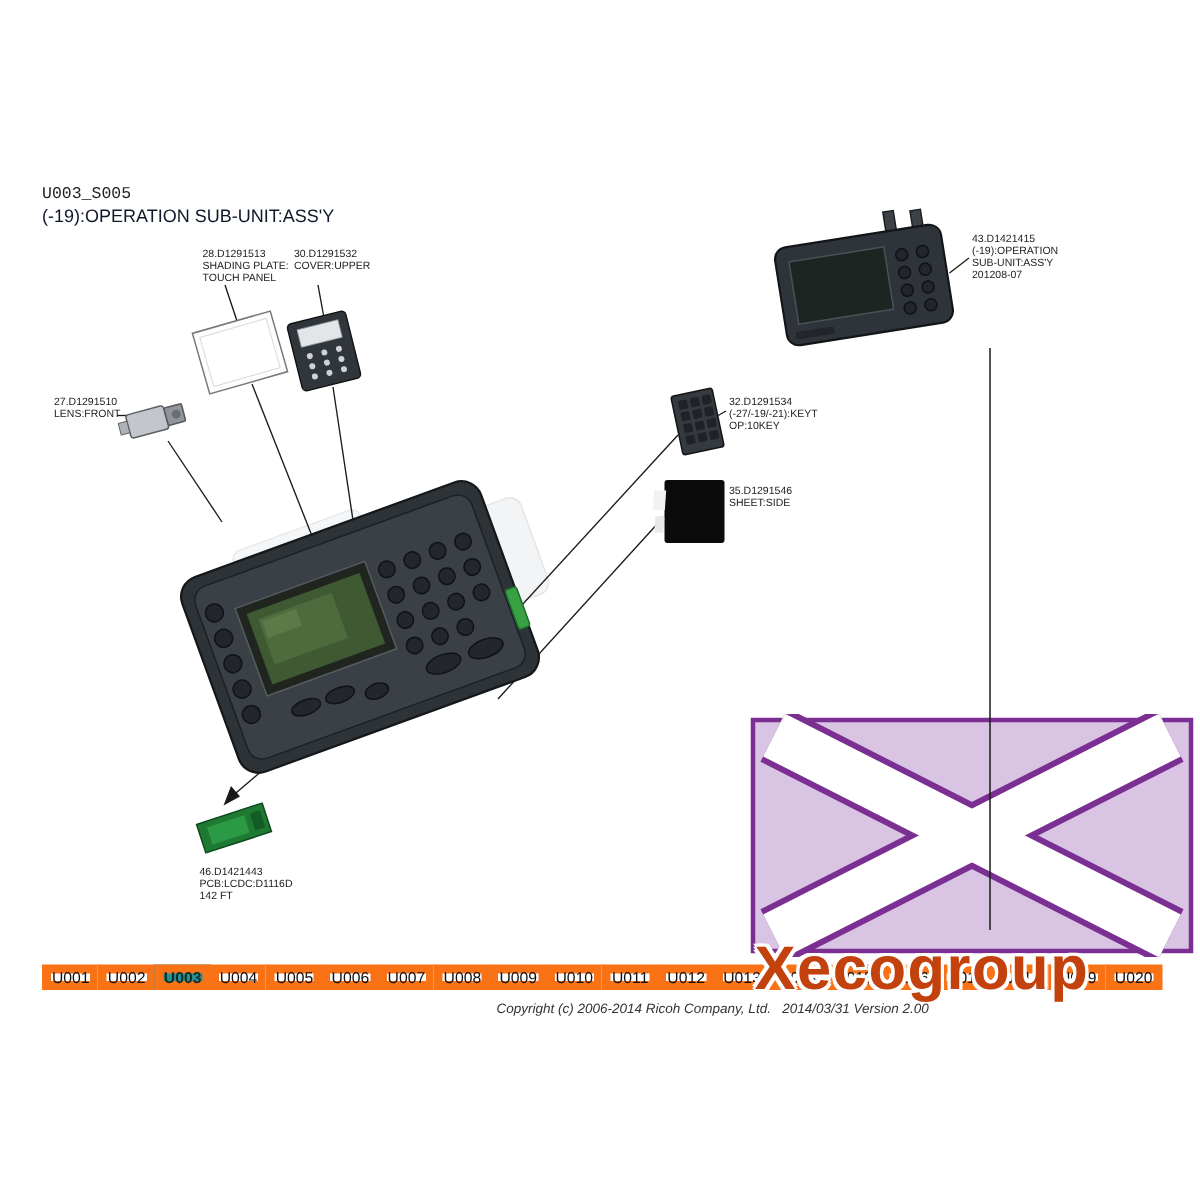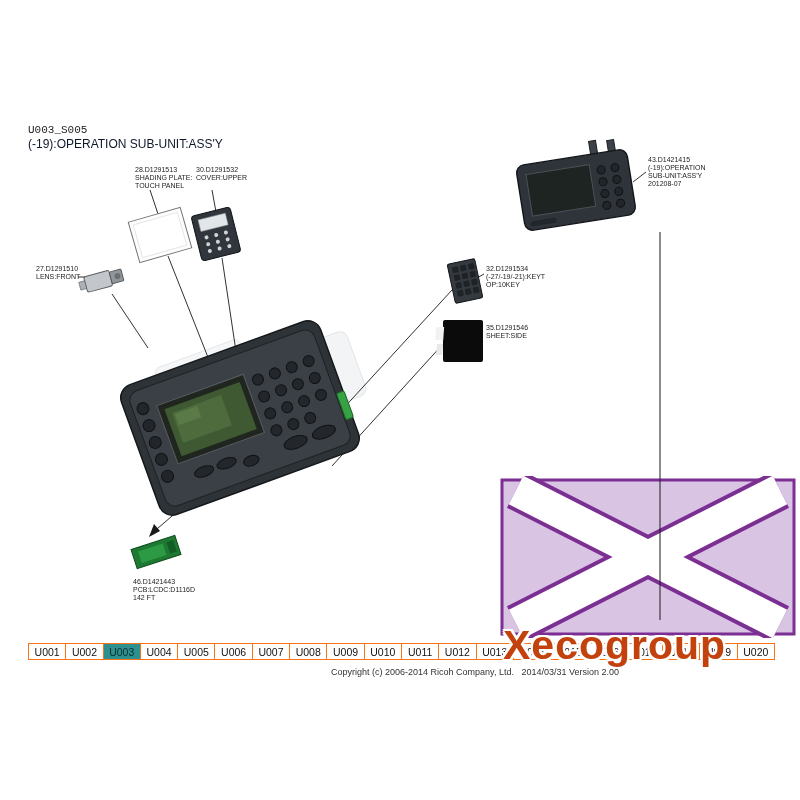--- a/index.html
+++ b/index.html
@@ -9,28 +9,28 @@
   }
   .abs{position:absolute;}
   .doc-code{left:28px;top:124px;font-size:11px;color:#222;font-family:Liberation Mono, monospace;}
   .page-title{left:28px;top:137px;font-size:12px;color:#0f172a;}
   .callout{font-size:7px;line-height:8px;color:#222;white-space:nowrap;}
   svg{position:absolute;left:0;top:0;}
   .tabbar{
     left:28px;top:643px;width:747px;height:17px;display:flex;z-index:3;
   }
   .tab{
-    flex:1 1 0;border:1px solid #f97316;margin-left:-1px;background:#fff;
+    flex:1 1 0;border:6px solid #f97316;margin-left:-1px;background:#fff;
     display:flex;align-items:center;justify-content:center;
     font-size:10.5px;color:#111;cursor:pointer;box-sizing:border-box;
   }
   .tab:first-child{margin-left:0;}
   .tab.active{color:#06302f;}
   .copyright{
-    left:331px;top:667px;font-size:9px;color:#333;white-space:pre;z-index:6;
+    left:331px;top:667px;font-size:9px;color:#333;white-space:pre;z-index:6;font-style:italic;
   }
   .wm-logo{left:498px;top:476px;z-index:4;}
   .wm-text{
     left:503px;top:622px;font-size:41px;font-weight:600;letter-spacing:1px;z-index:5;
     text-shadow:-2px -2px 0 #fff, 2px -2px 0 #fff, -2px 2px 0 #fff, 2px 2px 0 #fff,
                 0 -2px 0 #fff, 0 2px 0 #fff, -2px 0 0 #fff, 2px 0 0 #fff;
   }
   .topline{z-index:7;pointer-events:none;}
 </style>
 </head>
@@ -232,21 +232,21 @@
   <rect x="4" y="4" width="292" height="154" fill="rgba(186,148,206,0.55)" stroke="#7b2f92" stroke-width="3"></rect>
   <line x1="18" y1="14" x2="282" y2="148" stroke="#7b2f92" stroke-width="40"></line>
   <line x1="282" y1="14" x2="18" y2="148" stroke="#7b2f92" stroke-width="40"></line>
   <line x1="18" y1="14" x2="282" y2="148" stroke="#ffffff" stroke-width="32"></line>
   <line x1="282" y1="14" x2="18" y2="148" stroke="#ffffff" stroke-width="32"></line>
 </svg>
 
 <div class="abs tabbar" id="tabbar">
     <div class="tab">U001</div>
     <div class="tab">U002</div>
-    <div class="tab active" style="background: rgb(46, 143, 143);">U003</div>
+    <div class="tab active" style="background: rgb(46, 143, 143); font-weight: bold;">U003</div>
     <div class="tab">U004</div>
     <div class="tab">U005</div>
     <div class="tab">U006</div>
     <div class="tab">U007</div>
     <div class="tab">U008</div>
     <div class="tab">U009</div>
     <div class="tab">U010</div>
     <div class="tab">U011</div>
     <div class="tab">U012</div>
     <div class="tab">U013</div>

